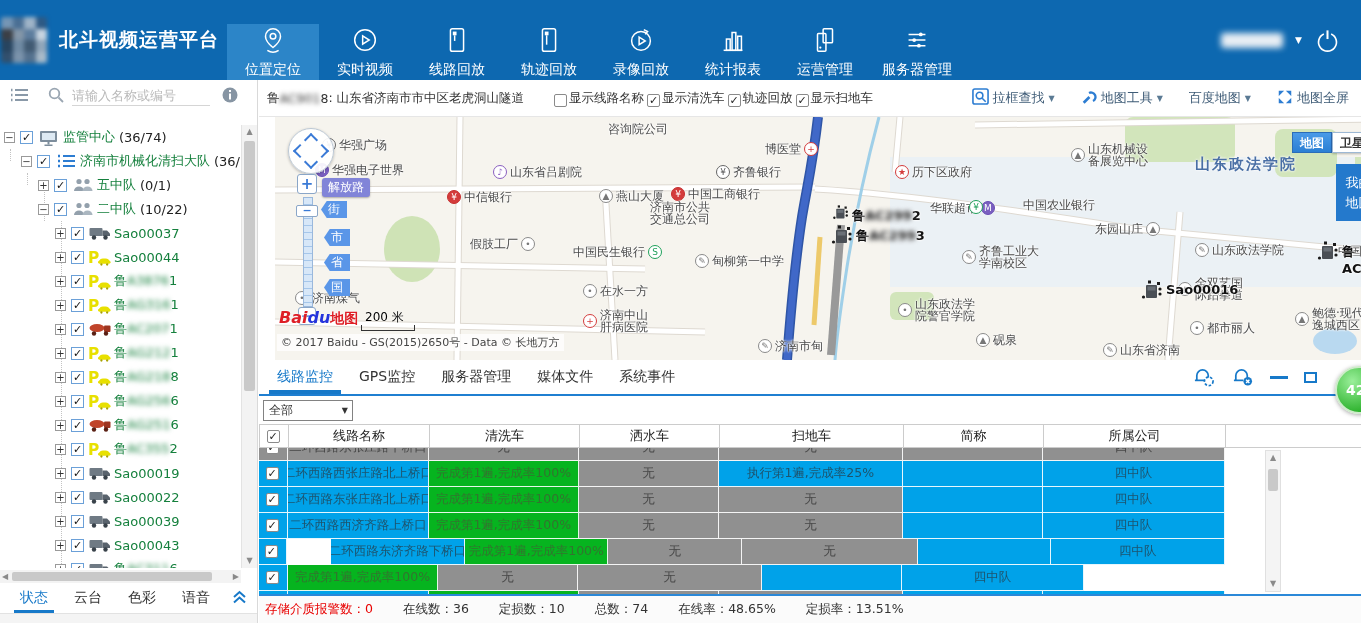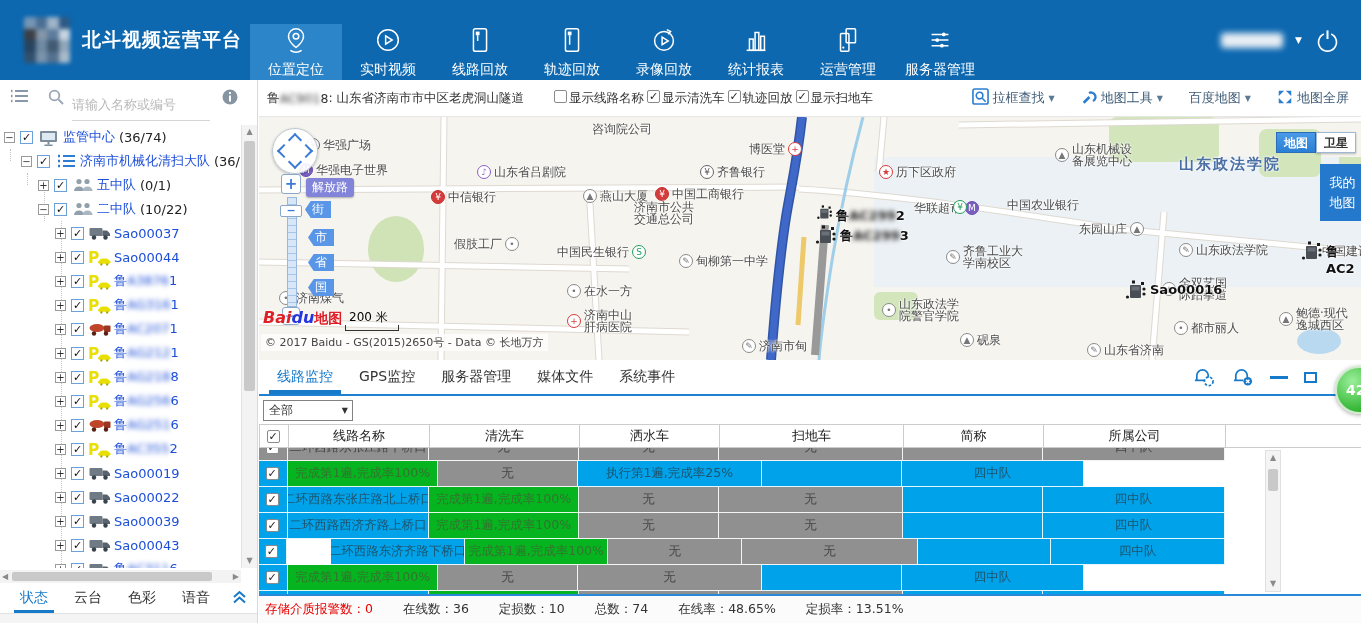--- a/index.html
+++ b/index.html
@@ -1,71 +1,71 @@
 <!DOCTYPE html>
 <html><head>
 <meta charset="utf-8">
 <style>
   html,body{margin:0;padding:0;}
   #app{position:relative;width:1361px;height:623px;overflow:hidden;background:#fff;
        font-family:"DejaVu Sans","Liberation Sans",sans-serif;font-size:13px;color:#333;}
   
   .topbar{position:absolute;left:0;top:0;width:100%;height:80px;background:#0d68b0;display:flex;align-items:stretch;}
-  .logo-wrap{display:flex;align-items:center;padding-left:24px;width:226px;}
+  .logo-wrap{display:flex;align-items:center;padding-left:1px;width:226px;}
   .logo-mosaic{width:46px;height:46px;display:grid;grid-template-columns:repeat(4,1fr);grid-template-rows:repeat(4,1fr);filter:blur(2px);border-radius:2px;overflow:hidden;flex:none;}
   .logo-mosaic i{display:block;}
   .app-title{color:#fff;font-size:19px;font-weight:bold;margin-left:12px;letter-spacing:1px;white-space:nowrap;}
   .topnav{display:flex;margin-top:24px;}
   .nav-item{width:92px;display:flex;flex-direction:column;align-items:center;justify-content:center;gap:6px;color:#fff;font-size:14px;cursor:pointer;white-space:nowrap;}
   .nav-item.active{background:#2c85c8;}
   .nav-item svg{width:30px;height:30px;display:block;}
   .user-area{margin-left:auto;display:flex;align-items:center;gap:12px;padding-right:20px;}
   .user-blur{width:62px;height:15px;background:#e8eef4;border-radius:3px;filter:blur(3px);}
   .user-caret{color:#fff;font-size:9px;}
   .power{width:27px;height:27px;}
   
   .sidebar{position:absolute;left:0;top:80px;width:258px;bottom:0;background:#fff;border-right:1px solid #d9d9d9;box-sizing:border-box;}
-  .search-row{position:absolute;top:9px;left:0;width:100%;height:32px;display:flex;}
+  .search-row{position:absolute;top:0;left:0;width:100%;height:32px;display:flex;align-items:center;}
   .sr-list{margin-left:10px;flex:none;}
   .sr-mag{margin-left:20px;flex:none;}
   .search-input{margin-left:8px;width:138px;border:none;outline:none;border-bottom:1px solid #d5d5d5;font-size:13px;color:#555;padding:2px 0;font-family:inherit;background:transparent;}
   .search-input::placeholder{color:#b9b9b9;}
   .sr-info{margin-left:12px;flex:none;}
   .tree{position:absolute;top:45px;left:0;right:16px;height:443px;overflow:hidden;}
   .tree-row{height:24px;display:flex;align-items:center;white-space:nowrap;position:relative;z-index:1;}
   .expander{width:11px;height:11px;border:1px solid #9a9a9a;background:#fff;font-size:10px;line-height:9px;text-align:center;color:#333;margin-right:5px;flex:none;box-sizing:border-box;}
   .cb{width:13px;height:13px;border:1px solid #6ba0d8;background:#fff;color:#111;font-size:11px;line-height:11px;text-align:center;font-weight:bold;margin-right:4px;flex:none;box-sizing:border-box;}
   .tree-icon{width:23px;text-align:center;margin-right:3px;flex:none;display:flex;align-items:center;justify-content:center;}
-  .tree-label{font-size:13px;color:#1d4ed8;}
+  .tree-label{font-size:13px;color:#15803d;}
   .tree-count{font-size:13px;color:#222;margin-left:4px;}
   .blurred{filter:blur(2.5px);}
   .guide{position:absolute;border-left:1px dotted #c3c3c3;width:0;z-index:0;}
   .scrollv{position:absolute;right:0;top:45px;width:16px;height:443px;background:#f3f3f3;border-left:1px solid #e3e3e3;box-sizing:border-box;}
   .scrollv .arr{position:absolute;left:0;width:100%;text-align:center;font-size:8px;color:#8a8a8a;line-height:14px;}
   .scrollv .thumb{position:absolute;left:2px;width:11px;background:#c9c9c9;border-radius:2px;}
   .scrollh{position:absolute;left:0;right:16px;top:490px;height:13px;background:#f3f3f3;}
   .scrollh .arr{position:absolute;top:0;font-size:8px;color:#8a8a8a;line-height:13px;}
   .scrollh .thumb{position:absolute;top:2px;height:9px;background:#c9c9c9;border-radius:2px;}
   .side-tabs{position:absolute;left:0;right:0;top:503px;height:30px;display:flex;align-items:flex-end;border-bottom:1px solid #e2e2e2;background:#fff;}
   .side-tab{margin-left:14px;padding:0 6px 6px;font-size:14px;color:#333;cursor:pointer;}
   .side-tab.active{color:#1779c9;border-bottom:3px solid #1779c9;padding-bottom:3px;}
   .side-collapse{margin-left:auto;margin-right:10px;padding-bottom:6px;cursor:pointer;}
   .side-footer{position:absolute;left:0;right:0;top:534px;bottom:0;background:#f4f4f4;}
   
   .content{position:absolute;left:259px;top:80px;right:0;bottom:0;}
   .map-toolbar{position:absolute;top:0;left:0;right:0;height:37px;background:#fff;border-bottom:1px solid #e6e6e6;display:flex;align-items:center;font-size:12.5px;box-sizing:border-box;}
   .mt-left{display:flex;align-items:center;padding-left:8px;white-space:nowrap;color:#333;}
   .mt-checks{display:flex;align-items:center;margin-left:30px;}
-  .mt-check{display:flex;align-items:flex-start;margin-right:3px;cursor:pointer;}
+  .mt-check{display:flex;align-items:flex-end;margin-right:3px;cursor:pointer;}
   .mcb{width:13px;height:13px;border:1px solid #8a8a8a;background:#fff;font-size:11px;line-height:11px;text-align:center;font-weight:bold;color:#222;margin-right:2px;box-sizing:border-box;border-radius:2px;}
   .mt-right{margin-left:auto;display:flex;align-items:center;gap:26px;padding-right:12px;color:#3f5c77;font-size:13px;white-space:nowrap;}
   .mt-ctl{display:flex;align-items:center;gap:4px;cursor:pointer;}
   .mt-ctl .caret{font-size:8px;color:#5a7astroke;color:#5a7a94;}
   
-  .map{position:absolute;top:37px;left:0;right:0;height:243px;background:#f6f4ee;overflow:hidden;}
+  .map{position:absolute;top:37px;left:16px;right:0;height:243px;background:#f6f4ee;overflow:hidden;}
   .roadlayer{position:absolute;left:0;top:0;}
   .poi{position:absolute;display:flex;align-items:center;gap:3px;font-size:12px;color:#4a4a4a;white-space:nowrap;
        text-shadow:0 0 2px #fff,0 0 2px #fff,0 0 3px #fff;z-index:2;}
   .poi .pbadge{width:14px;height:14px;border-radius:50%;background:#fff;box-sizing:border-box;display:flex;align-items:center;justify-content:center;font-size:9px;flex:none;text-shadow:none;}
   .poi .lbl{line-height:12px;}
   .area-label{position:absolute;font-size:15px;font-weight:bold;color:#4a6fa5;letter-spacing:2px;text-shadow:0 0 2px #fff,0 0 3px #fff;z-index:2;}
   .marker{position:absolute;display:flex;align-items:flex-start;gap:3px;z-index:4;}
   .marker .mlabel{font-size:13px;font-weight:bold;color:#111;text-shadow:0 0 2px #fff,0 0 2px #fff,0 0 3px #fff;margin-top:2px;}
   
   .pan{position:absolute;left:13px;top:11px;width:44px;height:44px;border-radius:50%;background:rgba(255,255,255,.92);border:1px solid #bcc8d4;box-shadow:0 1px 3px rgba(0,0,0,.25);z-index:5;}
@@ -943,20 +943,21 @@
     <span class="td bggray" style="width:150px;">无</span>
               <span class="td bggray" style="width:140px;">无</span>
               <span class="td bggray" style="width:184px;">无</span>
               <span class="td bggray" style="width:140px;"></span>
               <span class="td bggray" style="width:182px;">四中队</span>
   </div>
             <div class="tr">
     <span class="td bgblue" style="width:29px;">
       <span class="mcb">✓</span>
               </span>
+    <span class="td bgblue" style="width:141px;">二环西路西张庄路北上桥口</span>
     <span class="td bggreen" style="width:150px;">完成第1遍,完成率100%</span>
               <span class="td bggray" style="width:140px;">无</span>
               <span class="td bgblue" style="width:184px;">执行第1遍,完成率25%</span>
               <span class="td bgblue" style="width:140px;"></span>
               <span class="td bgblue" style="width:182px;">四中队</span>
   </div>
             <div class="tr">
     <span class="td bgblue" style="width:29px;">
       <span class="mcb">✓</span>
               </span>

